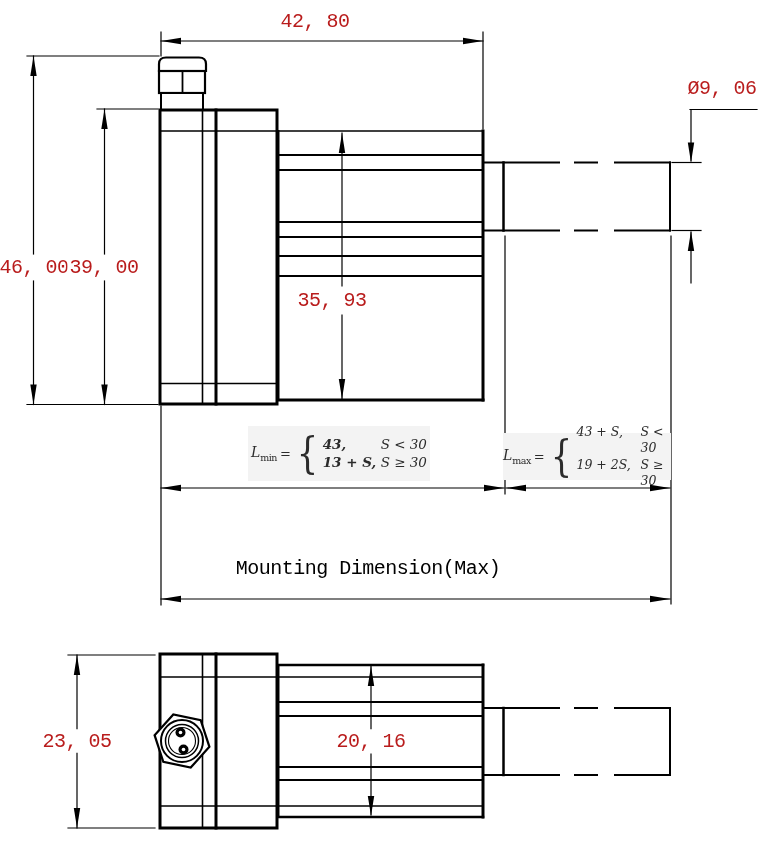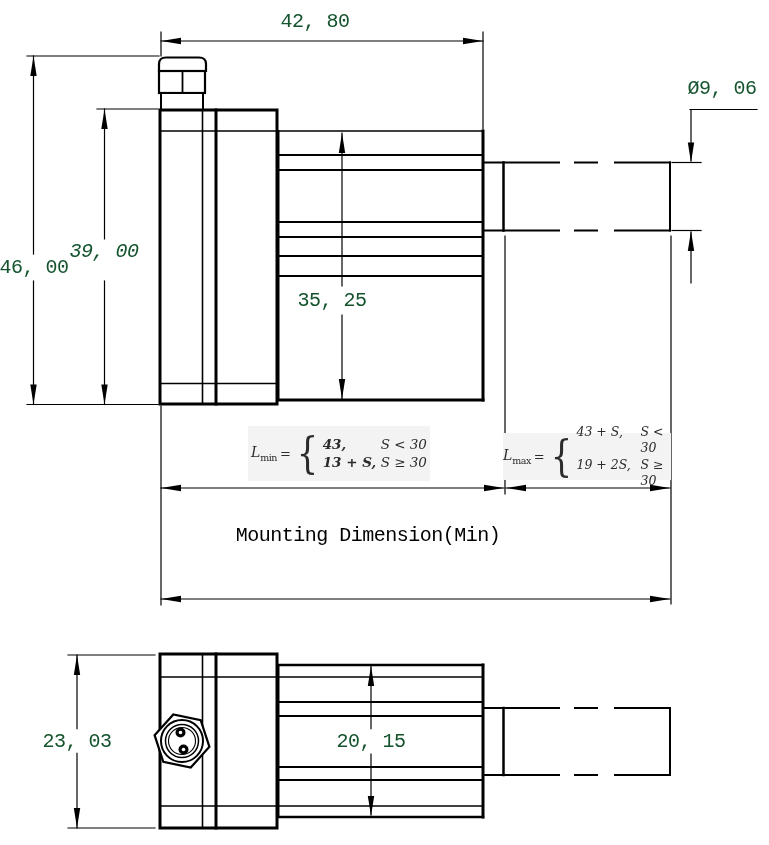--- a/index.html
+++ b/index.html
@@ -1,20 +1,20 @@
 <!DOCTYPE html>
 <html><head>
 <meta charset="utf-8">
 <style>
   html,body{margin:0;padding:0;background:#ffffff;}
   #stage{position:relative;width:769px;height:845px;background:#ffffff;overflow:hidden;
          font-family:"Liberation Mono",monospace;}
   #linework{position:absolute;left:0;top:0;}
   .dimlabel{position:absolute;transform:translate(-50%,-50%);font-size:20px;
-            letter-spacing:-0.5px;color:#14532d;white-space:nowrap;}
+            letter-spacing:-0.5px;color:#b91c1c;white-space:nowrap;}
   .gapbg{background:#ffffff;padding:0 2px;}
   .mountlabel{position:absolute;transform:translate(-50%,-50%);font-size:20px;
               letter-spacing:-0.5px;color:#000;white-space:nowrap;}
   .formula{position:absolute;background:#f3f3f3;display:flex;align-items:center;
            justify-content:center;font-family:"DejaVu Serif",serif;color:#2b2b2b;}
   .formula .lhs{font-style:italic;font-size:14px;}
   .formula .lhs sub{font-style:normal;font-size:9.5px;letter-spacing:-0.5px;}
   .formula .eq{font-size:13px;margin:0 3px;}
   .formula .brace{font-size:42px;font-weight:400;line-height:0.85;
                   transform:scaleX(0.8);margin-right:2px;}
@@ -190,26 +190,26 @@
       <line x1="371" y1="666" x2="371" y2="729"></line>
       <line x1="371" y1="754" x2="371" y2="815"></line>
       <path d="M371,666 L367.8,686 L374.2,686 Z" fill="#000" stroke="none"></path>
       <path d="M371,816 L367.8,796 L374.2,796 Z" fill="#000" stroke="none"></path>
     </g>
   </g>
 </svg>
 
 <div class="dimlabel" style="left:315px;top:21px;">42, 80</div>
 <div class="dimlabel gapbg" style="left:34px;top:267px;">46, 00</div>
-<div class="dimlabel gapbg" style="left:104px;top:251px;font-style:italic;">39, 00</div>
-<div class="dimlabel gapbg" style="left:332px;top:300px;">35, 25</div>
+<div class="dimlabel gapbg" style="left:104px;top:267px;">39, 00</div>
+<div class="dimlabel gapbg" style="left:332px;top:300px;">35, 93</div>
 <div class="dimlabel" style="left:722px;top:88px;">Ø9, 06</div>
-<div class="mountlabel" style="left:368px;top:535px;">Mounting Dimension(Min)</div>
-<div class="dimlabel gapbg" style="left:77px;top:741px;">23, 03</div>
-<div class="dimlabel gapbg" style="left:371px;top:741px;">20, 15</div>
+<div class="mountlabel" style="left:368px;top:568px;">Mounting Dimension(Max)</div>
+<div class="dimlabel gapbg" style="left:77px;top:741px;">23, 05</div>
+<div class="dimlabel gapbg" style="left:371px;top:741px;">20, 16</div>
 
 <div id="formula-lmin" class="formula" style="left:248px;top:426px;width:182px;height:55px;">
   <span class="lhs"><span>L</span><sub>min</sub></span>
   <span class="eq">=</span>
   <span class="brace">{</span>
   <span class="rows">
     <span class="row">
           <span class="expr">43,</span>
           <span class="cond">S &lt; 30</span>
         </span>

